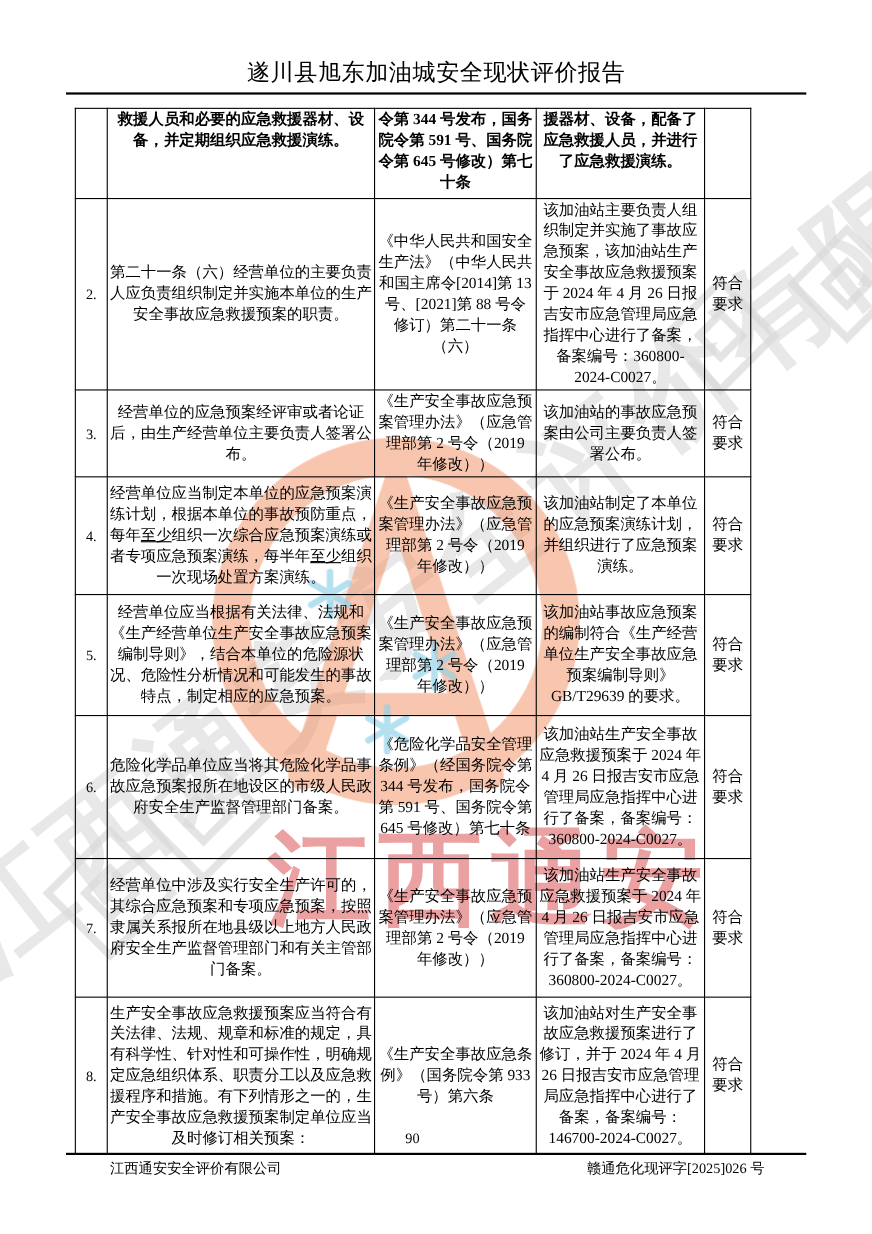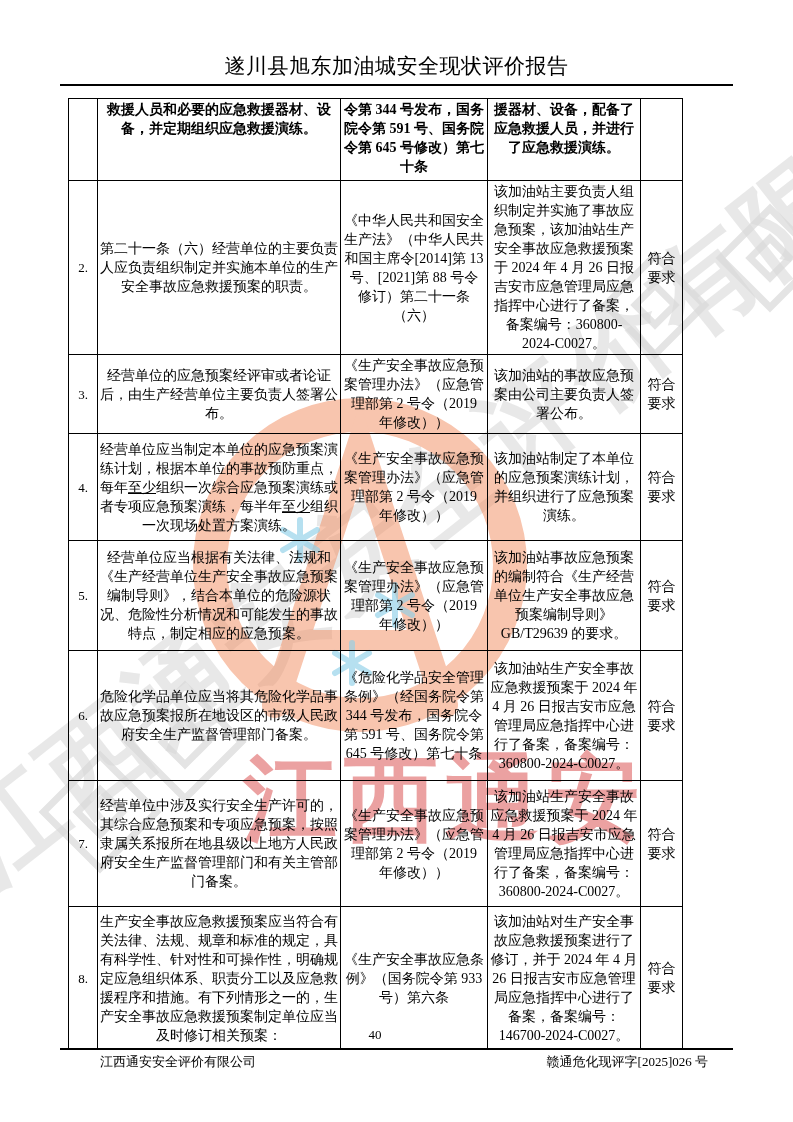--- a/index.html
+++ b/index.html
@@ -46,21 +46,21 @@
   }
   .footer-rule {
     position:absolute; left:60px; top:1048px; width:673px;
     border-top:2px solid #000; height:0;
   }
   .footer {
     position:absolute; left:60px; top:1053px; width:673px;
     display:flex; justify-content:space-between; font-size:13px;
   }
   .footer .f-left  { margin-left:40px; }
-  .footer .f-right { margin-right:25px; }
+  .footer .f-right { margin-right:38px; }
 </style>
 </head>
 <body>
 
 <div class="page">
 
   <div class="wm">
     <div class="wm-gray">江西通安安全评价有限公司</div>
 
     <svg class="wm-svg" viewBox="0 0 793 1122">
@@ -177,20 +177,20 @@
           <tr style="height: 143px;">
             <td class="c-no">8.</td>
             <td class="c-content">生产安全事故应急救援预案应当符合有关法律、法规、规章和标准的规定，具有科学性、针对性和可操作性，明确规定应急组织体系、职责分工以及应急救援程序和措施。有下列情形之一的，生产安全事故应急救援预案制定单位应当及时修订相关预案：</td>
             <td class="c-basis">《生产安全事故应急条例》（国务院令第 933 号）第六条</td>
             <td class="c-finding">该加油站对生产安全事故应急救援预案进行了修订，并于 2024 年 4 月 26 日报吉安市应急管理局应急指挥中心进行了备案，备案编号：146700-2024-C0027。</td>
             <td class="c-concl">符合要求</td>
           </tr>
         </tbody>
     </table>
 
-    <div class="page-num">40</div>
+    <div class="page-num">90</div>
     <div class="footer-rule"></div>
     <div class="footer">
       <span class="f-left">江西通安安全评价有限公司</span>
       <span class="f-right">赣通危化现评字[2025]026 号</span>
     </div>
   </div>
 </div>
 
 </body></html>

